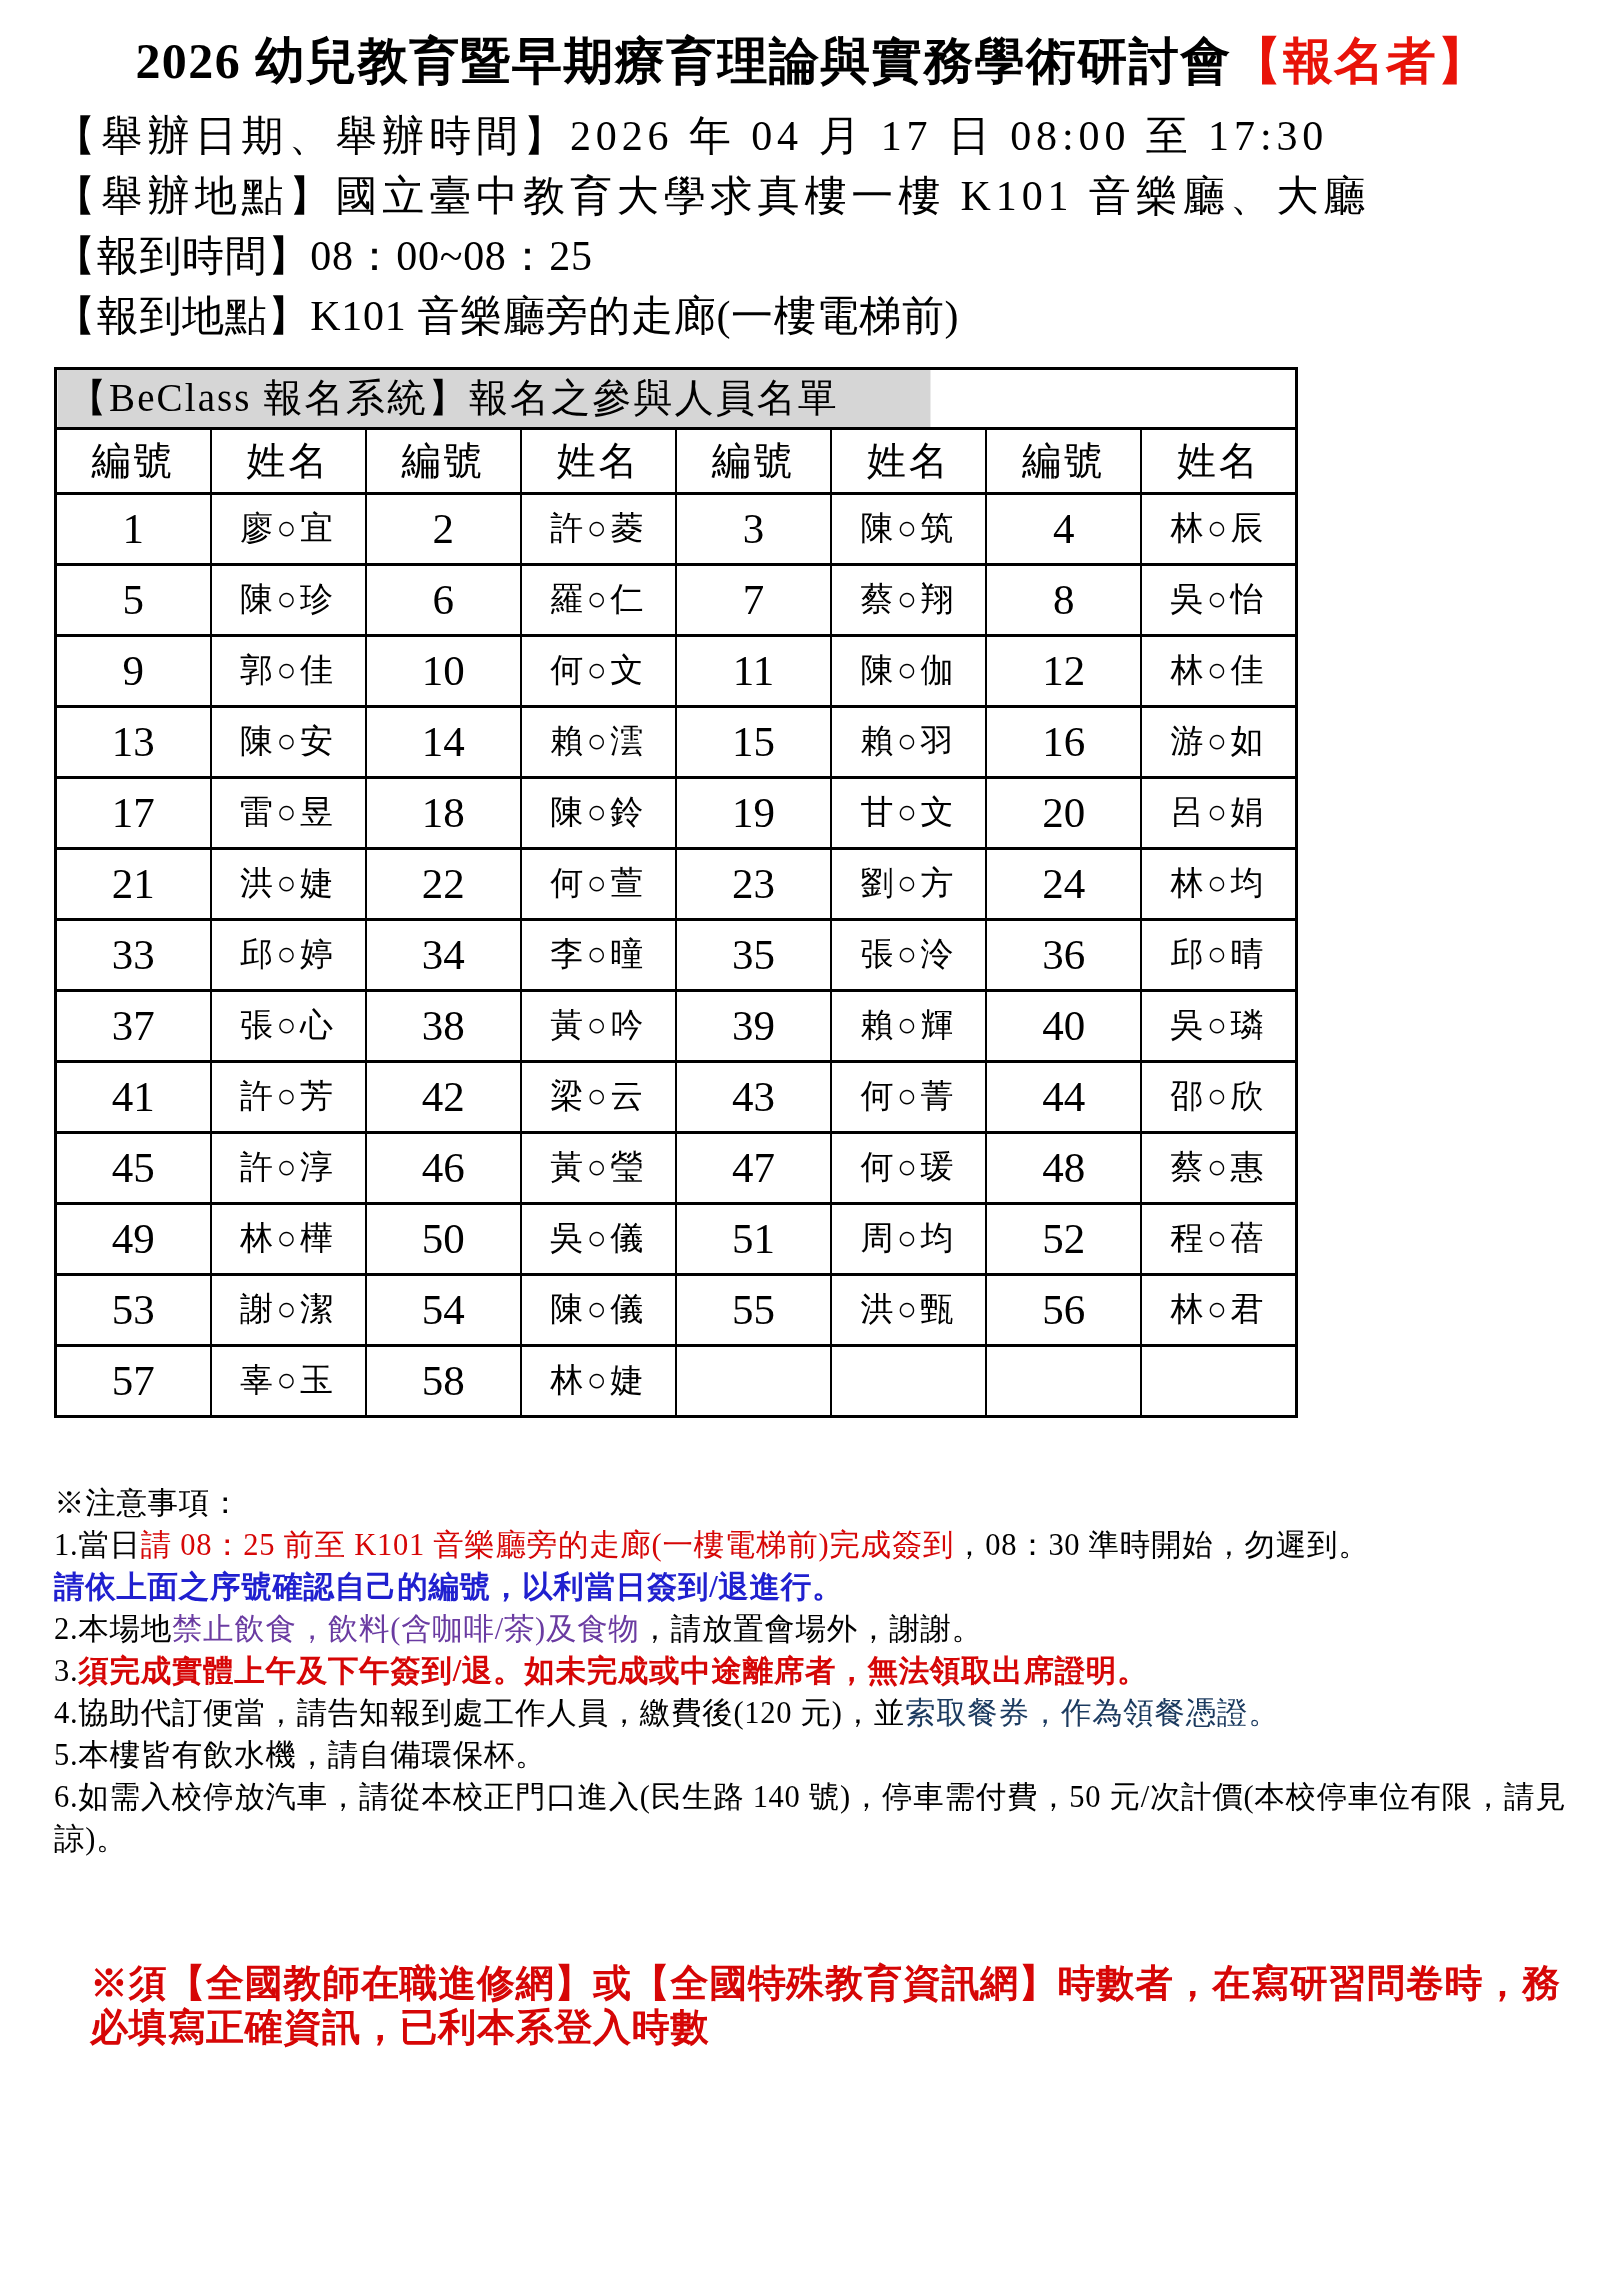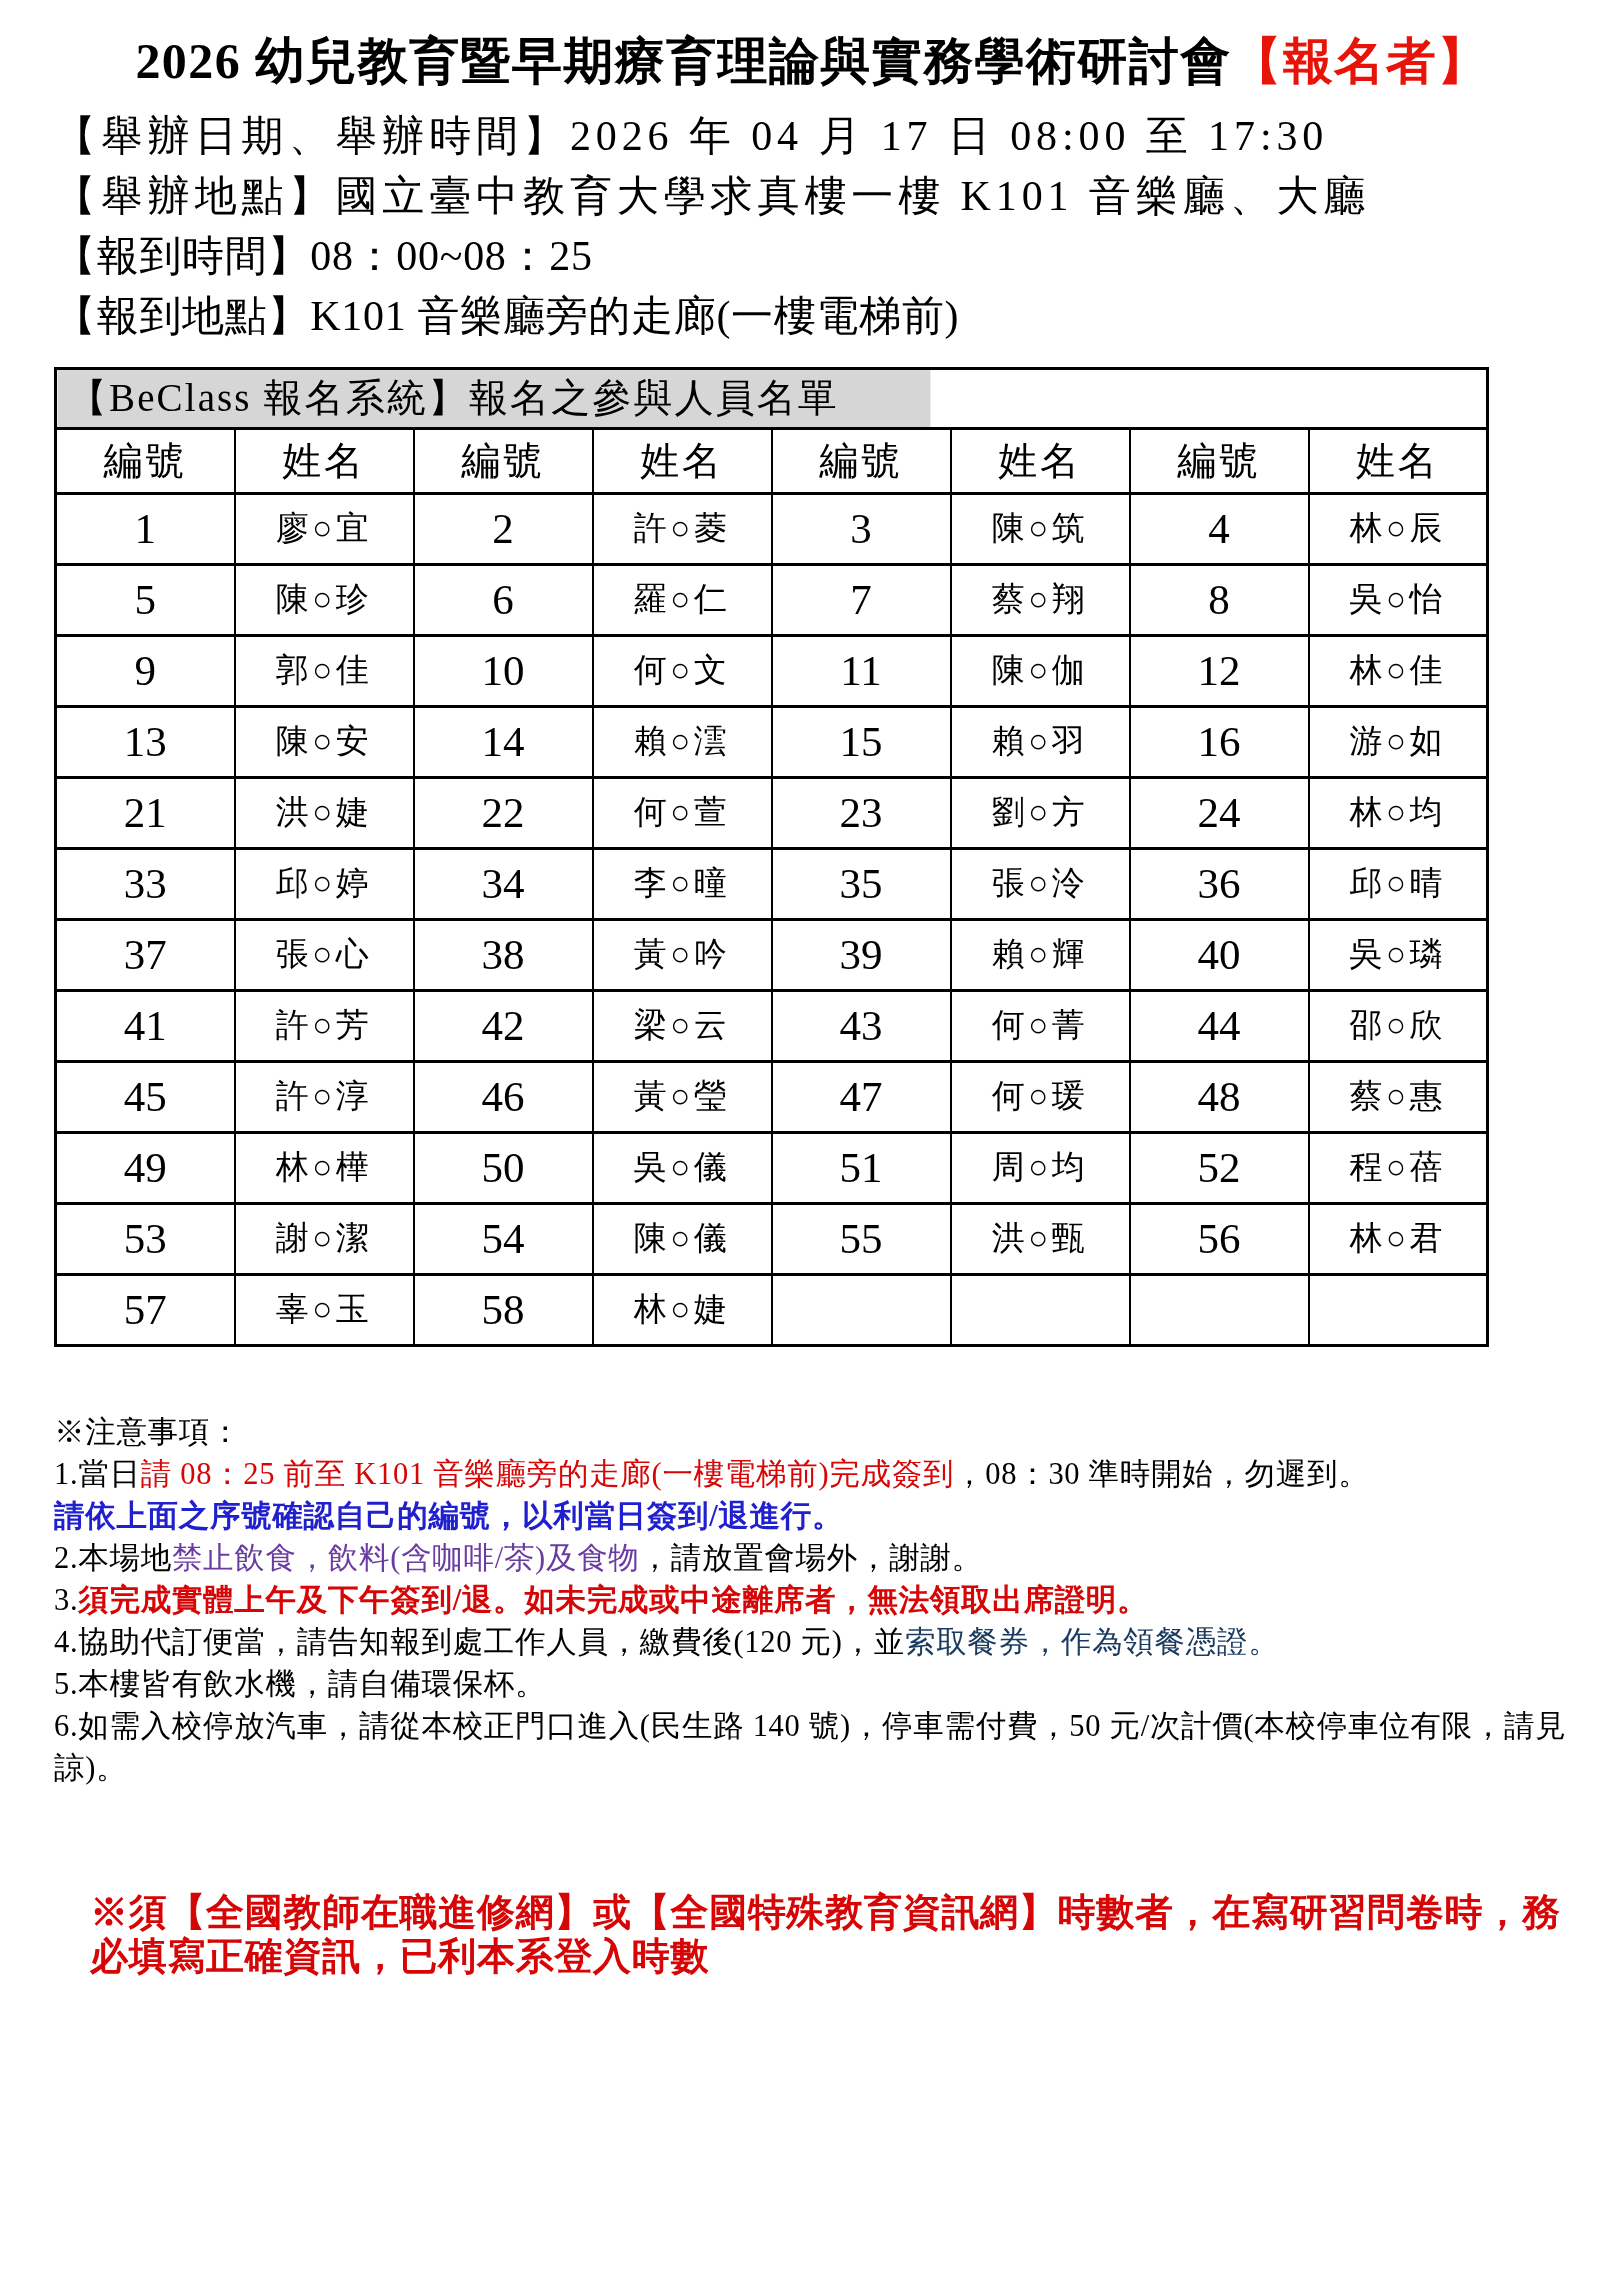--- a/index.html
+++ b/index.html
@@ -28,21 +28,21 @@
     font-size:42px;
     line-height:60px;
     white-space:nowrap;
   }
   .info-line.spread{letter-spacing:4.9px;}
   .info-line.mild{letter-spacing:0.7px;}
 
   table.roster{
     border-collapse:collapse;
     table-layout:fixed;
-    width:1435px;
+    width:1244px;
     margin-top:21px;
     border:3.5px solid #000;
   }
   table.roster td, table.roster th{
     border-left:2.1px solid #000;
     border-right:2.1px solid #000;
     border-top:3.5px solid #000;
     border-bottom:3.5px solid #000;
     overflow:hidden;
   }
@@ -177,20 +177,30 @@
           <td class="num-cell">13</td>
           <td class="name-cell">陳○安</td>
           <td class="num-cell">14</td>
           <td class="name-cell">賴○澐</td>
           <td class="num-cell">15</td>
           <td class="name-cell">賴○羽</td>
           <td class="num-cell">16</td>
           <td class="name-cell">游○如</td>
         </tr>
         <tr>
+          <td class="num-cell">17</td>
+          <td class="name-cell">雷○昱</td>
+          <td class="num-cell">18</td>
+          <td class="name-cell">陳○鈴</td>
+          <td class="num-cell">19</td>
+          <td class="name-cell">甘○文</td>
+          <td class="num-cell">20</td>
+          <td class="name-cell">呂○娟</td>
+        </tr>
+        <tr>
           <td class="num-cell">21</td>
           <td class="name-cell">洪○婕</td>
           <td class="num-cell">22</td>
           <td class="name-cell">何○萱</td>
           <td class="num-cell">23</td>
           <td class="name-cell">劉○方</td>
           <td class="num-cell">24</td>
           <td class="name-cell">林○均</td>
         </tr>
         <tr>

